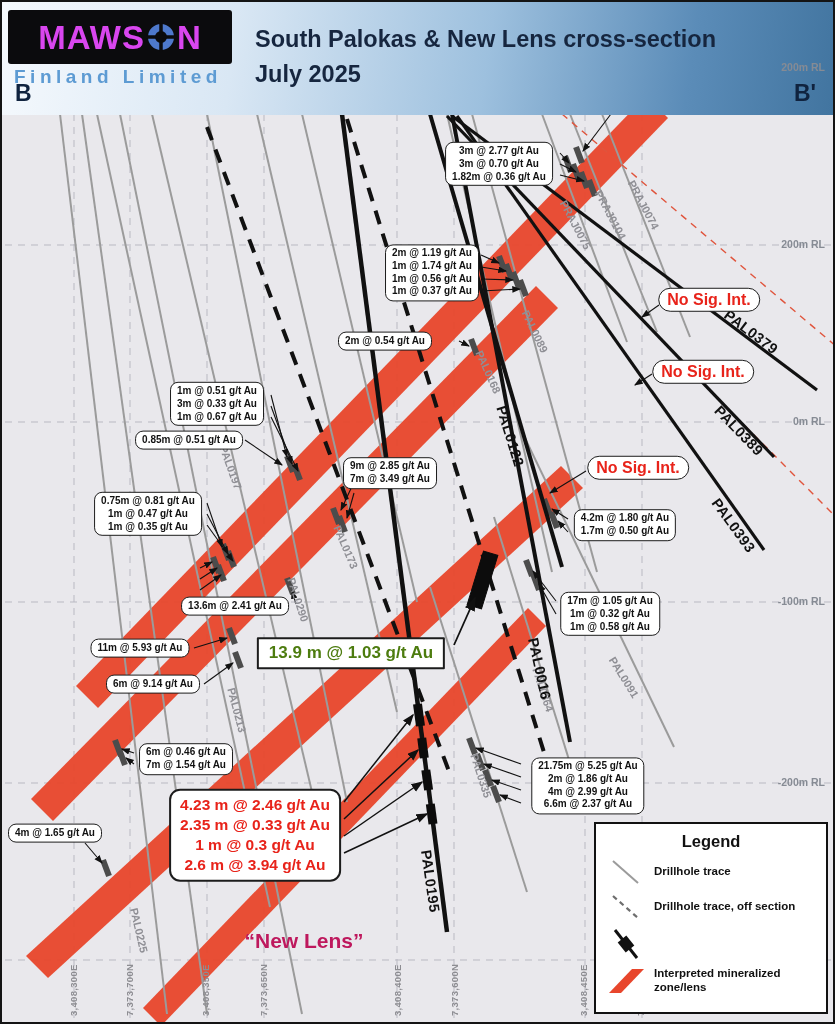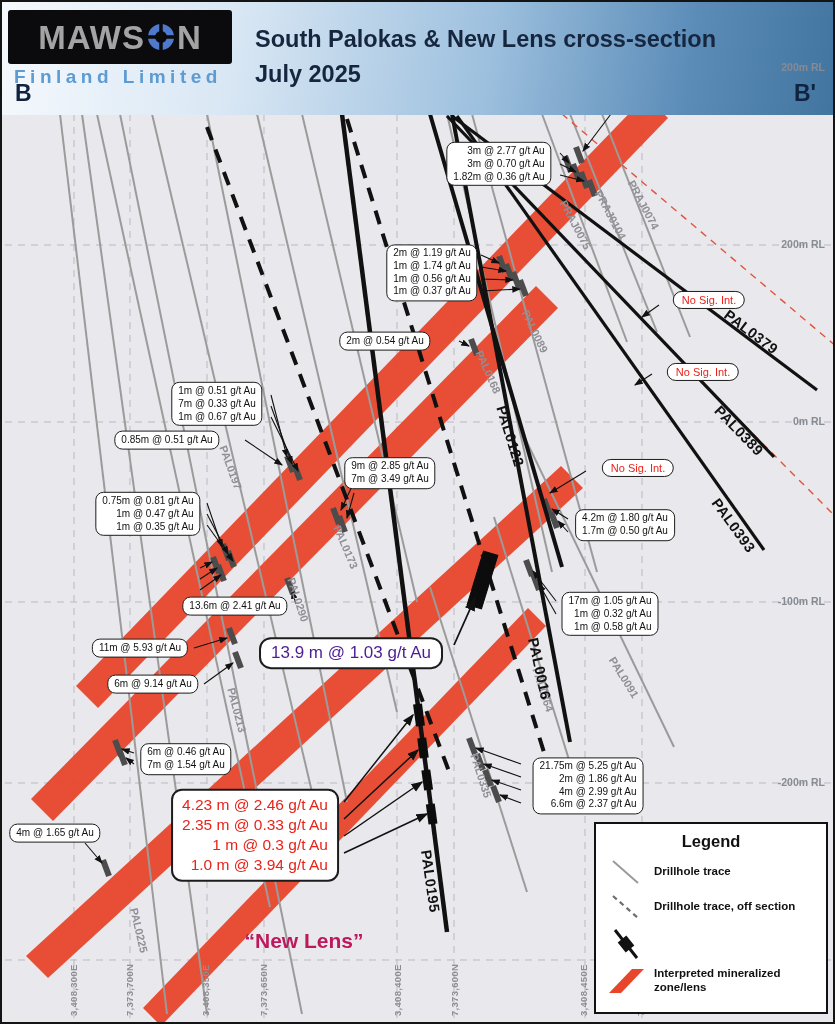--- a/index.html
+++ b/index.html
@@ -4,28 +4,28 @@
 <style>
   *{box-sizing:border-box}
   body{margin:0;background:#777;font-family:"Liberation Sans",sans-serif}
   .stage{position:relative;width:835px;height:1024px;background:#e9e8ec;border:2px solid #141414;overflow:hidden}
   svg.draw{position:absolute;left:0;top:0;z-index:1}
   .coord{position:absolute;z-index:2;writing-mode:vertical-rl;transform:rotate(180deg);font-size:9.5px;font-weight:bold;color:#8d8d92;height:92px;top:922px;letter-spacing:.3px;white-space:nowrap}
   .rl{position:absolute;right:8px;z-index:7;font-size:10.5px;font-weight:bold;color:#868b94;width:70px;text-align:right}
   .hole-label{position:absolute;z-index:2;white-space:nowrap;transform-origin:0 50%;font-weight:bold}
   .hole-label.gray{color:#8f8f95;font-size:11px}
   .hole-label.black{color:#111;font-size:14.5px;letter-spacing:.4px;z-index:3}
-  .callout{position:absolute;z-index:5;transform:translate(-50%,-50%);background:#fff;border:1.3px solid #1c1c1c;border-radius:8px;padding:2px 6px;font-size:10px;font-weight:normal;line-height:1.28;text-align:right;white-space:nowrap;color:#111}
-  .callout.red{color:#4c1d95;border-width:2.2px;border-radius:12px;font-size:17px;padding:3px 10px}
+  .callout{position:absolute;z-index:5;transform:translate(-50%,-50%);background:#fff;border:1.3px solid #1c1c1c;border-radius:8px;padding:2px 6px;font-size:10px;font-weight:bold;line-height:1.28;text-align:center;white-space:nowrap;color:#111}
+  .callout.red{color:#4d7c0f;border-width:2.2px;border-radius:1px;font-size:17px;padding:3px 10px}
   .callout.rednl{color:#e8231a;border-width:2.2px;border-radius:11px;font-size:15.5px;padding:4px 9px;line-height:1.3}
-  .callout.nosig{color:#e8231a;border-radius:12px;font-size:11px;padding:1px 8px;border-width:1.6px}
+  .callout.nosig{color:#e8231a;border-radius:12px;font-size:16px;padding:1px 8px;border-width:1.6px}
   .newlens{position:absolute;z-index:5;transform:translate(-50%,-50%);font-size:21px;font-weight:bold;color:#be185d;white-space:nowrap}
   .header{position:absolute;left:0;top:0;width:835px;height:113px;z-index:6;background:linear-gradient(98deg,#f5f9fd 0%,#d9e7f4 28%,#9dc0de 58%,#5b8cb8 82%,#41749f 100%)}
   .logo{position:absolute;left:6px;top:8px;width:224px;height:54px;background:#0b0b0d;border-radius:3px;display:flex;align-items:center;justify-content:center}
-  .logo-main{display:flex;align-items:center;color:#a3a3a3;font-weight:bold;font-size:33px;letter-spacing:1px;line-height:1}
+  .logo-main{display:flex;align-items:center;color:#d946ef;font-weight:bold;font-size:33px;letter-spacing:1px;line-height:1}
   .oicon{margin:0 1px;display:inline-flex}
   .logo-sub{position:absolute;left:12px;top:64px;color:#5d9bd3;font-size:19px;font-weight:bold;letter-spacing:4.5px;white-space:nowrap}
   .title{position:absolute;left:253px;top:20px;color:#16263f;font-weight:bold;font-size:23.5px;line-height:1.5;white-space:nowrap}
   .secmark{position:absolute;top:78px;font-size:23px;font-weight:bold;color:#10233f;z-index:7}
   .legend{position:absolute;left:592px;top:820px;width:234px;height:192px;background:#fff;border:2.5px solid #111;z-index:8;padding:8px 10px}
   .legend-title{text-align:center;font-weight:bold;font-size:16.5px;margin-bottom:7px;color:#111}
   .legend-item{display:flex;align-items:center;gap:8px;margin-bottom:7px}
   .legend-icon{width:40px;flex:0 0 40px;display:flex;justify-content:center}
   .legend-text{font-size:11.5px;font-weight:bold;line-height:1.2;color:#111}
 </style>
@@ -240,24 +240,24 @@
       <div>2m @ 1.19 g/t Au</div>
       <div>1m @ 1.74 g/t Au</div>
       <div>1m @ 0.56 g/t Au</div>
       <div>1m @ 0.37 g/t Au</div>
     </div>
   <div class="callout" style="left:383px;top:339px">
       <div>2m @ 0.54 g/t Au</div>
     </div>
   <div class="callout" style="left:215px;top:402px">
       <div>1m @ 0.51 g/t Au</div>
-      <div>7m @ 0.33 g/t Au</div>
+      <div>3m @ 0.33 g/t Au</div>
       <div>1m @ 0.67 g/t Au</div>
     </div>
-  <div class="callout" style="left:165px;top:438px">
+  <div class="callout" style="left:187px;top:438px">
       <div>0.85m @ 0.51 g/t Au</div>
     </div>
   <div class="callout" style="left:388px;top:471px">
       <div>9m @ 2.85 g/t Au</div>
       <div>7m @ 3.49 g/t Au</div>
     </div>
   <div class="callout" style="left:146px;top:512px">
       <div>0.75m @ 0.81 g/t Au</div>
       <div>1m @ 0.47 g/t Au</div>
       <div>1m @ 0.35 g/t Au</div>
@@ -294,21 +294,21 @@
       <div>4m @ 1.65 g/t Au</div>
     </div>
 
   <div class="callout red" style="left:349px;top:651px">
       <div>13.9 m @ 1.03 g/t Au</div>
     </div>
   <div class="callout rednl" style="left:253px;top:833px">
     <div>4.23 m @ 2.46 g/t Au</div>
     <div>2.35 m @ 0.33 g/t Au</div>
     <div>1 m @ 0.3 g/t Au</div>
-    <div>1.0 m @ 3.94 g/t Au</div>
+    <div>2.6 m @ 3.94 g/t Au</div>
   </div>
 
   <div class="callout nosig" style="left:707px;top:298px">No Sig. Int.</div>
   <div class="callout nosig" style="left:701px;top:370px">No Sig. Int.</div>
   <div class="callout nosig" style="left:636px;top:466px">No Sig. Int.</div>
 
   <div class="newlens" style="left:302px;top:939px">“New Lens”</div>
 
   <div class="header">
     <div class="logo">

